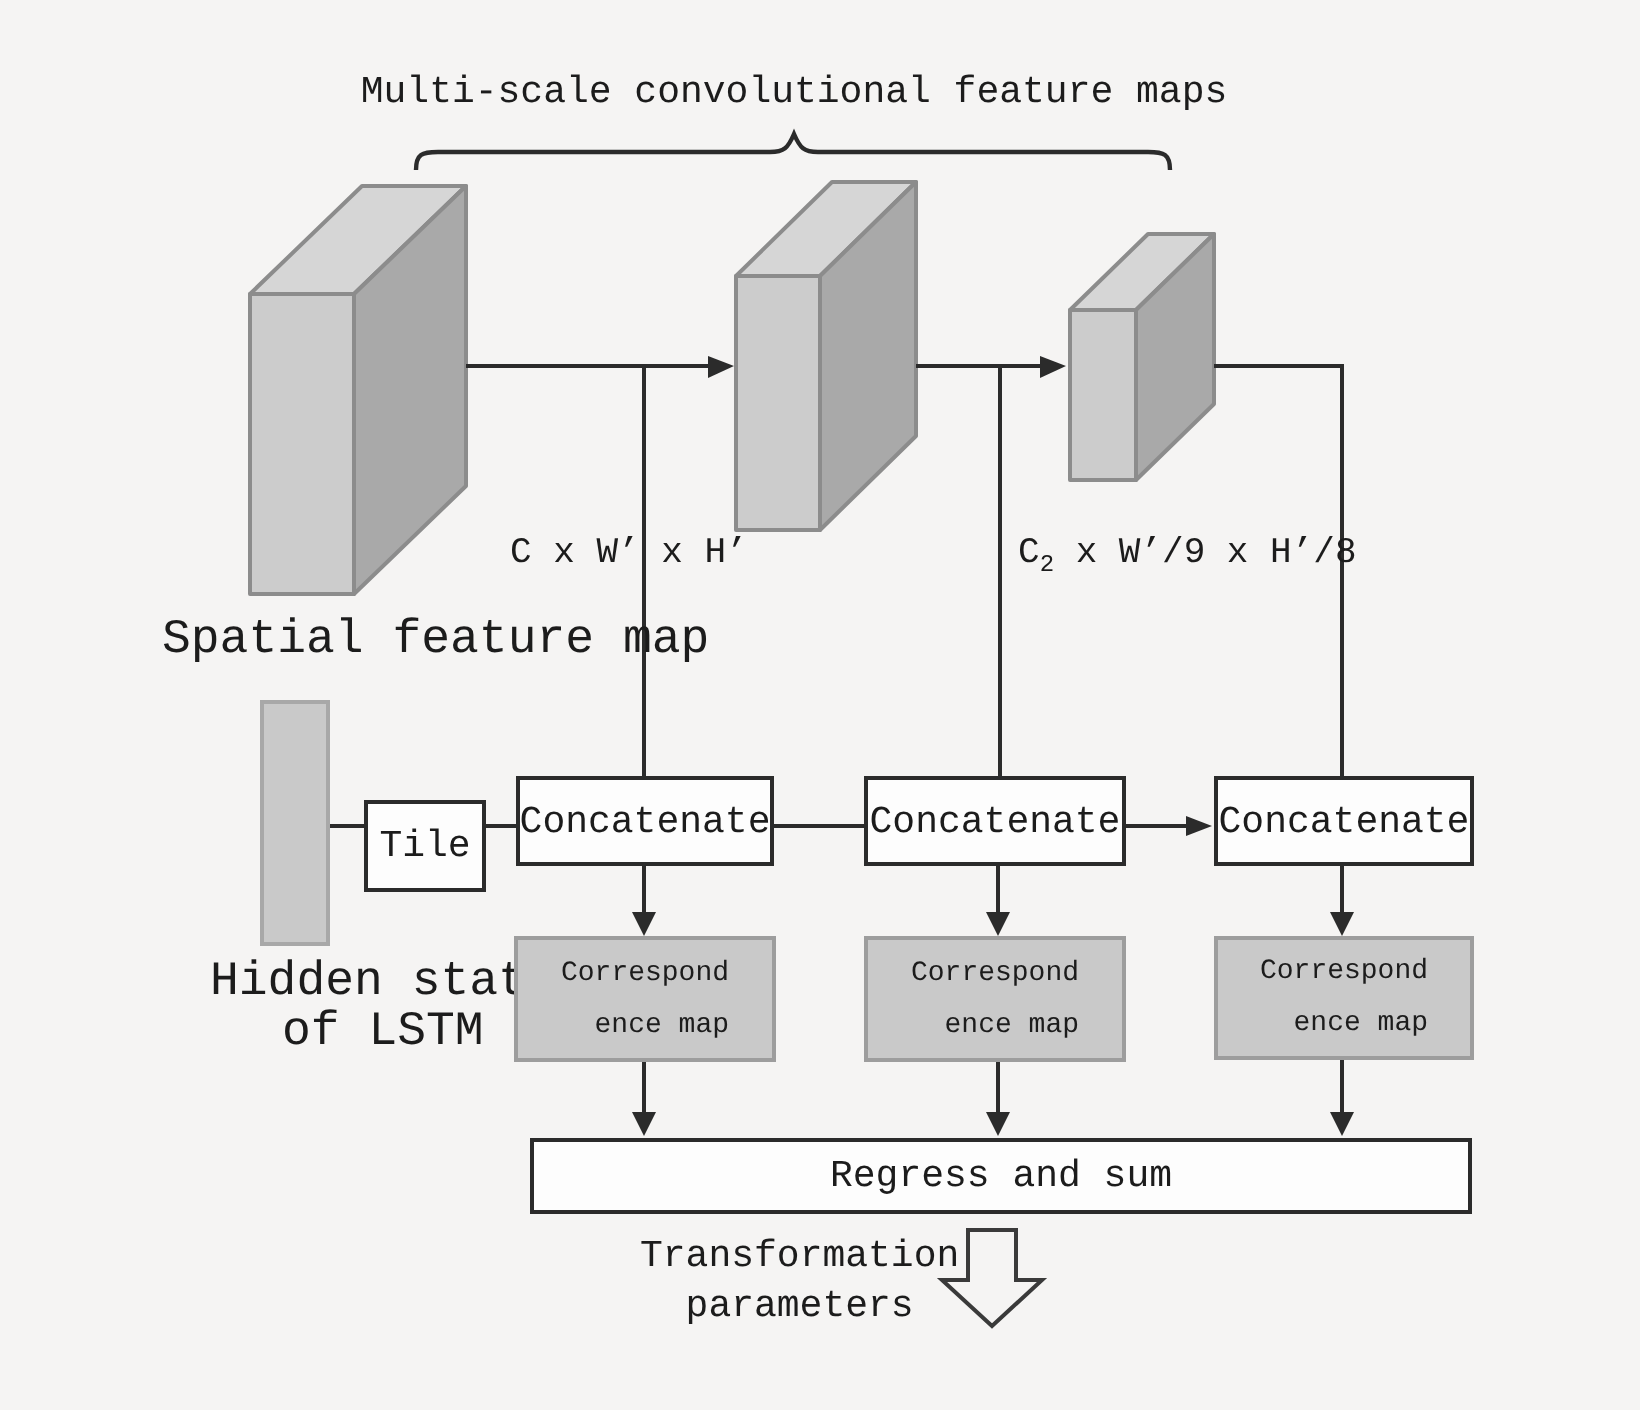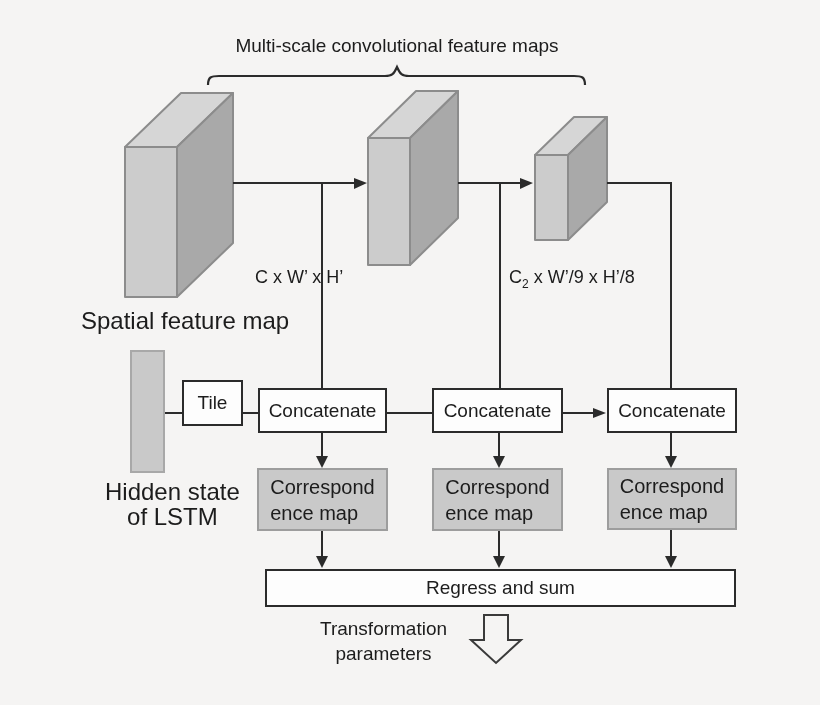--- a/index.html
+++ b/index.html
@@ -2,39 +2,39 @@
 <html style="--bg: #f5f4f3; --line: #2b2b2b; --ink: #1c1c1c; --box_bg: #fdfdfd; --gray_fill: #c9c9c9; --gray_border: #9d9d9d; --face_front: #cccccc; --face_top: #d6d6d6; --face_side: #a9a9a9; --face_border: #8c8c8c;"><head>
 <meta charset="utf-8">
 <style>
   :root{
     --bg:#f5f4f3; --line:#2b2b2b; --ink:#1c1c1c; --box_bg:#fdfdfd;
     --gray_fill:#c9c9c9; --gray_border:#9d9d9d;
     --face_front:#cccccc; --face_top:#d6d6d6; --face_side:#a9a9a9; --face_border:#8c8c8c;
   }
   html,body{margin:0;padding:0;background:var(--bg);}
   #canvas{position:relative;width:820px;height:705px;background:var(--bg);overflow:hidden;
-          font-family:Liberation Sans, sans-serif;color:var(--ink);}
+          font-family:Liberation Mono, monospace;color:var(--ink);}
   #diagram-svg{position:absolute;left:0;top:0;}
   .ln{stroke:var(--line);stroke-width:2;fill:none;}
   .brace{stroke:var(--line);stroke-width:2.2;fill:none;}
   .ah{fill:var(--line);stroke:none;}
   .f-top{fill:var(--face_top);stroke:var(--face_border);stroke-width:2;stroke-linejoin:round;}
   .f-side{fill:var(--face_side);stroke:var(--face_border);stroke-width:2;stroke-linejoin:round;}
   .f-front{fill:var(--face_front);stroke:var(--face_border);stroke-width:2;stroke-linejoin:round;}
   .hollow{fill:var(--bg);stroke:#3a3a3a;stroke-width:2;stroke-linejoin:miter;}
   .abs{position:absolute;}
   .title{left:147px;top:35px;width:500px;text-align:center;font-size:19px;}
   .dim{top:267px;font-size:18px;white-space:nowrap;}
   .dim sub{font-size:12px;line-height:0;}
   .caption{font-size:24px;}
   .box{box-sizing:border-box;border:2px solid var(--line);background:var(--box_bg);
        display:flex;align-items:center;justify-content:center;font-size:19px;}
   .graybox{box-sizing:border-box;border:2px solid var(--gray_border);background:var(--gray_fill);
-       display:flex;align-items:center;justify-content:center;text-align:left;
-       white-space:pre-line;font-size:20px;line-height:26px;}
+       display:flex;align-items:center;justify-content:center;text-align:right;
+       white-space:pre-line;font-size:14px;line-height:26px;}
   .multiline{white-space:pre-line;text-align:center;}
   .hidden-rect{box-sizing:border-box;background:var(--gray_fill);border:2px solid #a8a8a8;}
 </style>
 </head>
 <body>
 
 <div id="canvas">
 
   <svg id="diagram-svg" width="820" height="705" viewBox="0 0 820 705">
 
@@ -94,21 +94,21 @@
 
   <div class="abs dim" style="left:207px;margin-left:48px;"><span>C</span><sub></sub><span> x W’ x H’</span></div>
   <div class="abs dim" style="left:509px;"><span>C</span><sub>2</sub><span> x W’/9 x H’/8</span></div>
 
   <div class="abs caption" style="left:81px;top:307px;">Spatial feature map</div>
 
   <div class="abs hidden-rect" style="left:130px;top:350px;width:35px;height:123px;"></div>
   <div class="abs caption multiline" style="left:105px;top:479px;line-height:25px;">Hidden state
 of LSTM</div>
 
-  <div class="abs box" style="left:182px;top:380px;width:61px;height:46px;">Tile</div>
+  <div class="abs box" style="left:182px;top:400px;width:61px;height:46px;">Tile</div>
 
   <div class="abs box" style="left:258px;top:388px;width:129px;height:45px;">Concatenate</div>
   <div class="abs box" style="left:432px;top:388px;width:131px;height:45px;">Concatenate</div>
   <div class="abs box" style="left:607px;top:388px;width:130px;height:45px;">Concatenate</div>
 
   <div class="abs graybox" style="left:257px;top:468px;width:131px;height:63px;">Correspond
 ence map</div>
   <div class="abs graybox" style="left:432px;top:468px;width:131px;height:63px;">Correspond
 ence map</div>
   <div class="abs graybox" style="left:607px;top:468px;width:130px;height:62px;">Correspond

